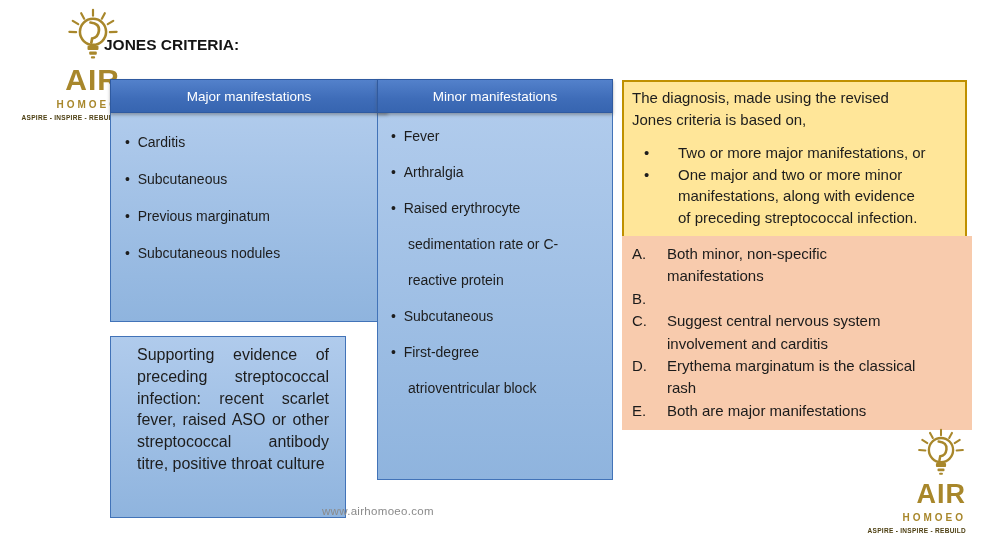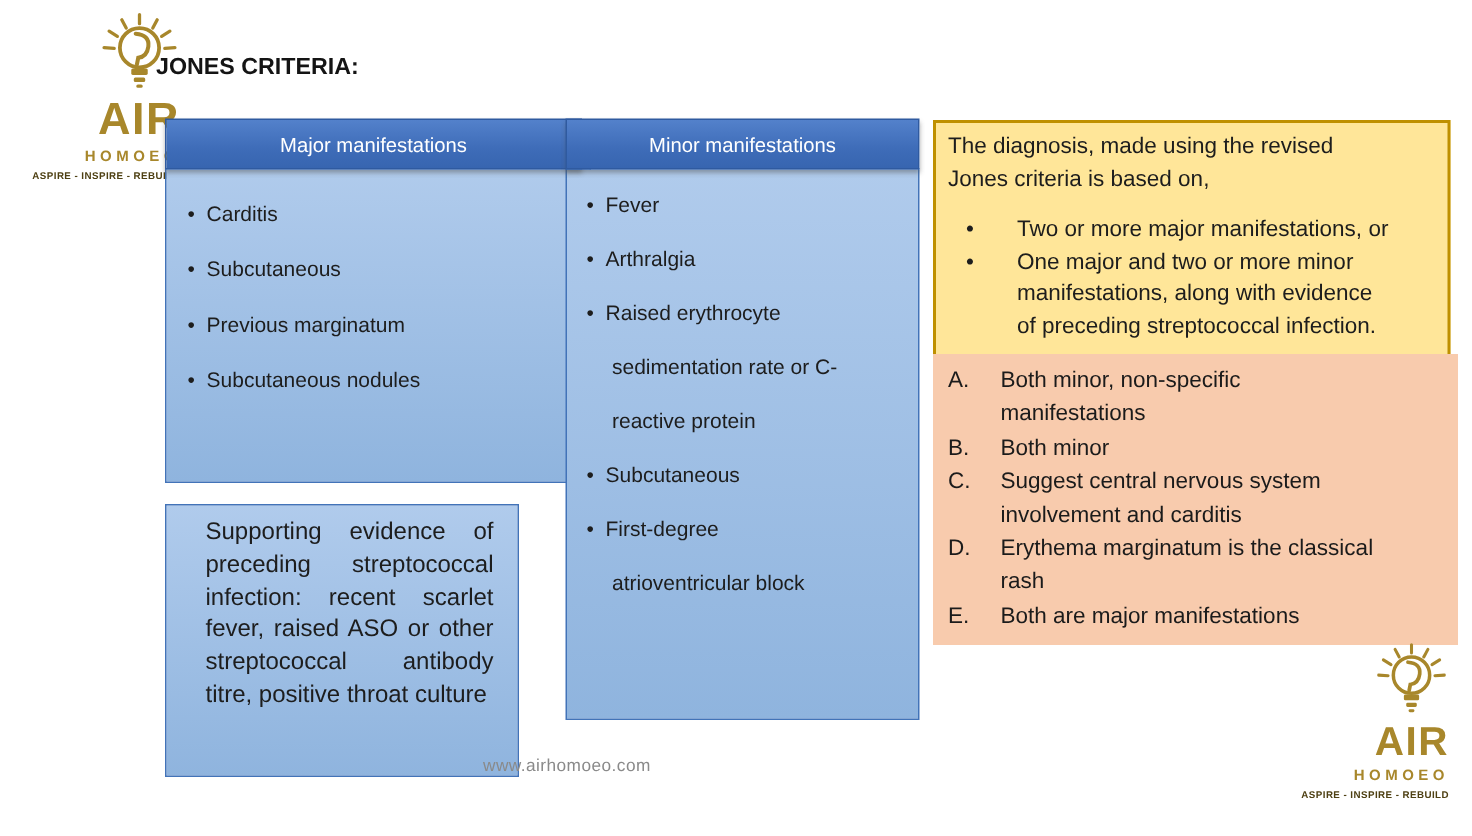--- a/index.html
+++ b/index.html
@@ -145,21 +145,20 @@
   </div>
 
   <div class="options-box">
     <ol class="opt-list">
       <li>
         <span class="opt-letter">A.</span>
         <span class="opt-text">Both minor, non-specific manifestations</span>
       </li>
       <li>
         <span class="opt-letter">B.</span>
-        <span class="opt-text">Both minor</span>
       </li>
       <li>
         <span class="opt-letter">C.</span>
         <span class="opt-text">Suggest central nervous system involvement and carditis</span>
       </li>
       <li>
         <span class="opt-letter">D.</span>
         <span class="opt-text">Erythema marginatum is the classical rash</span>
       </li>
       <li>

